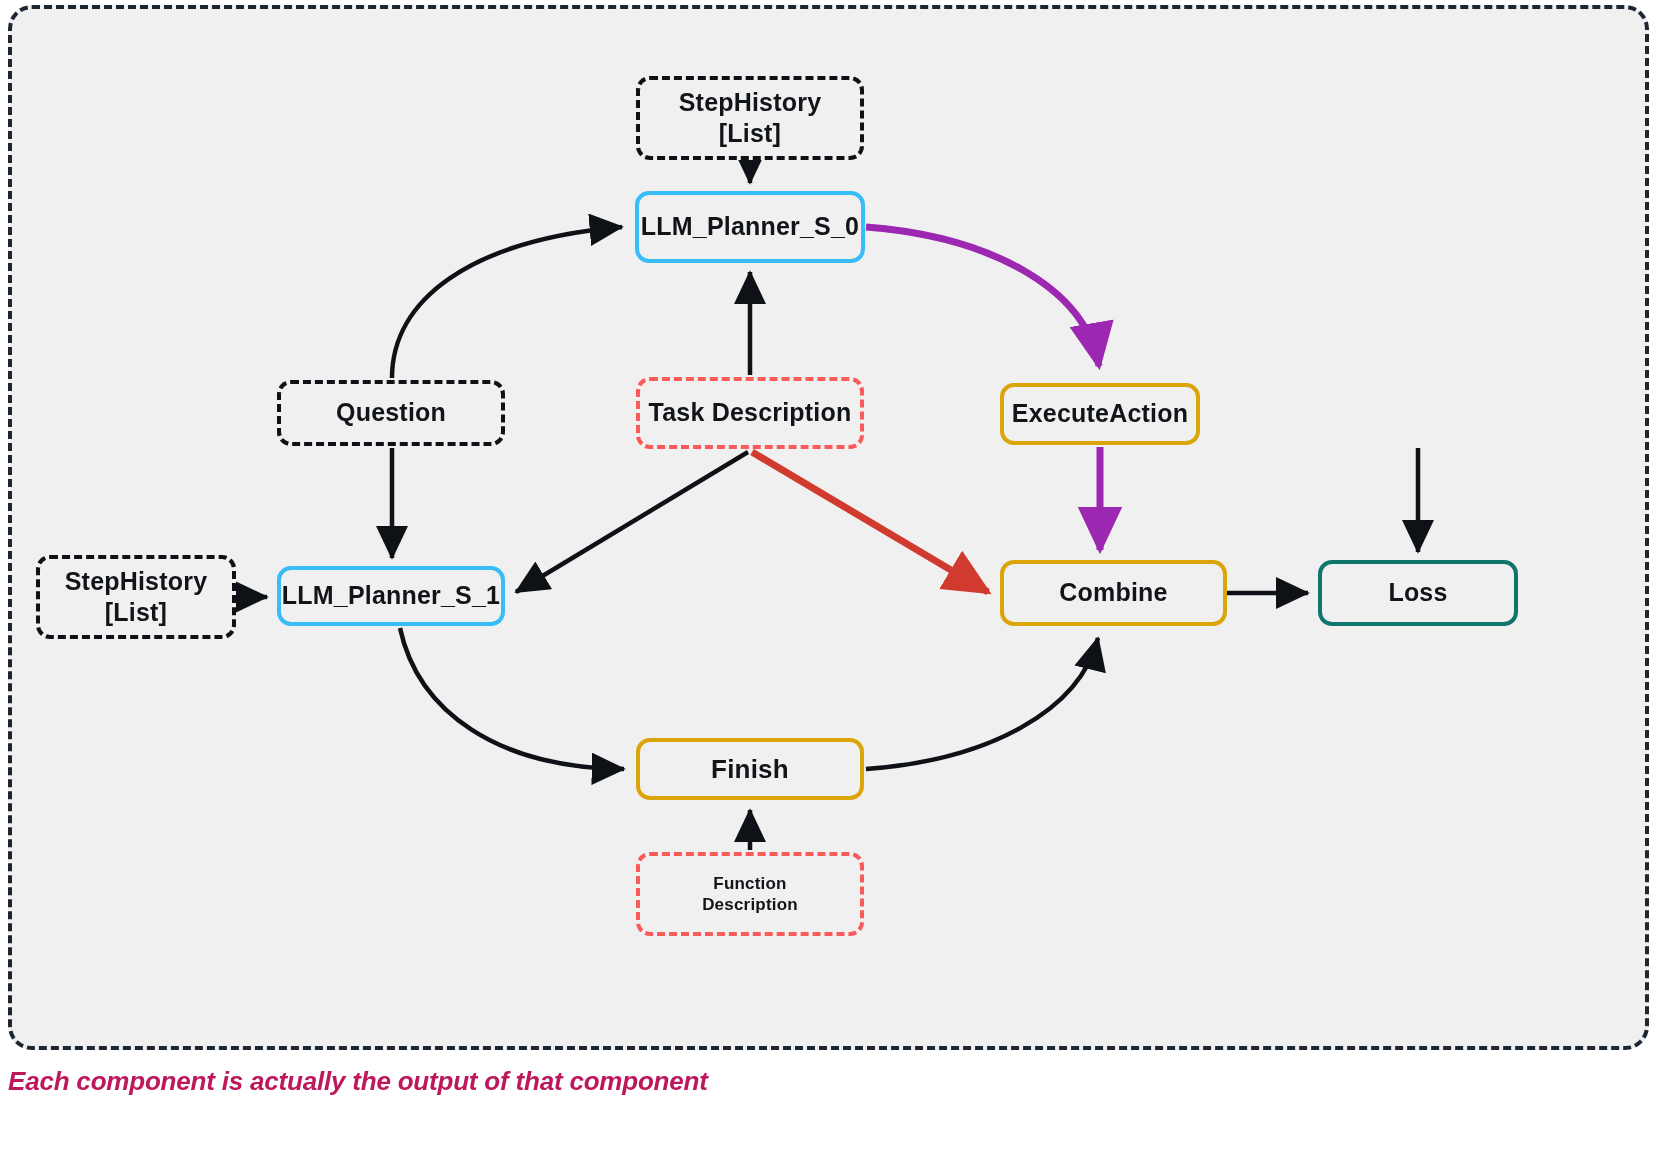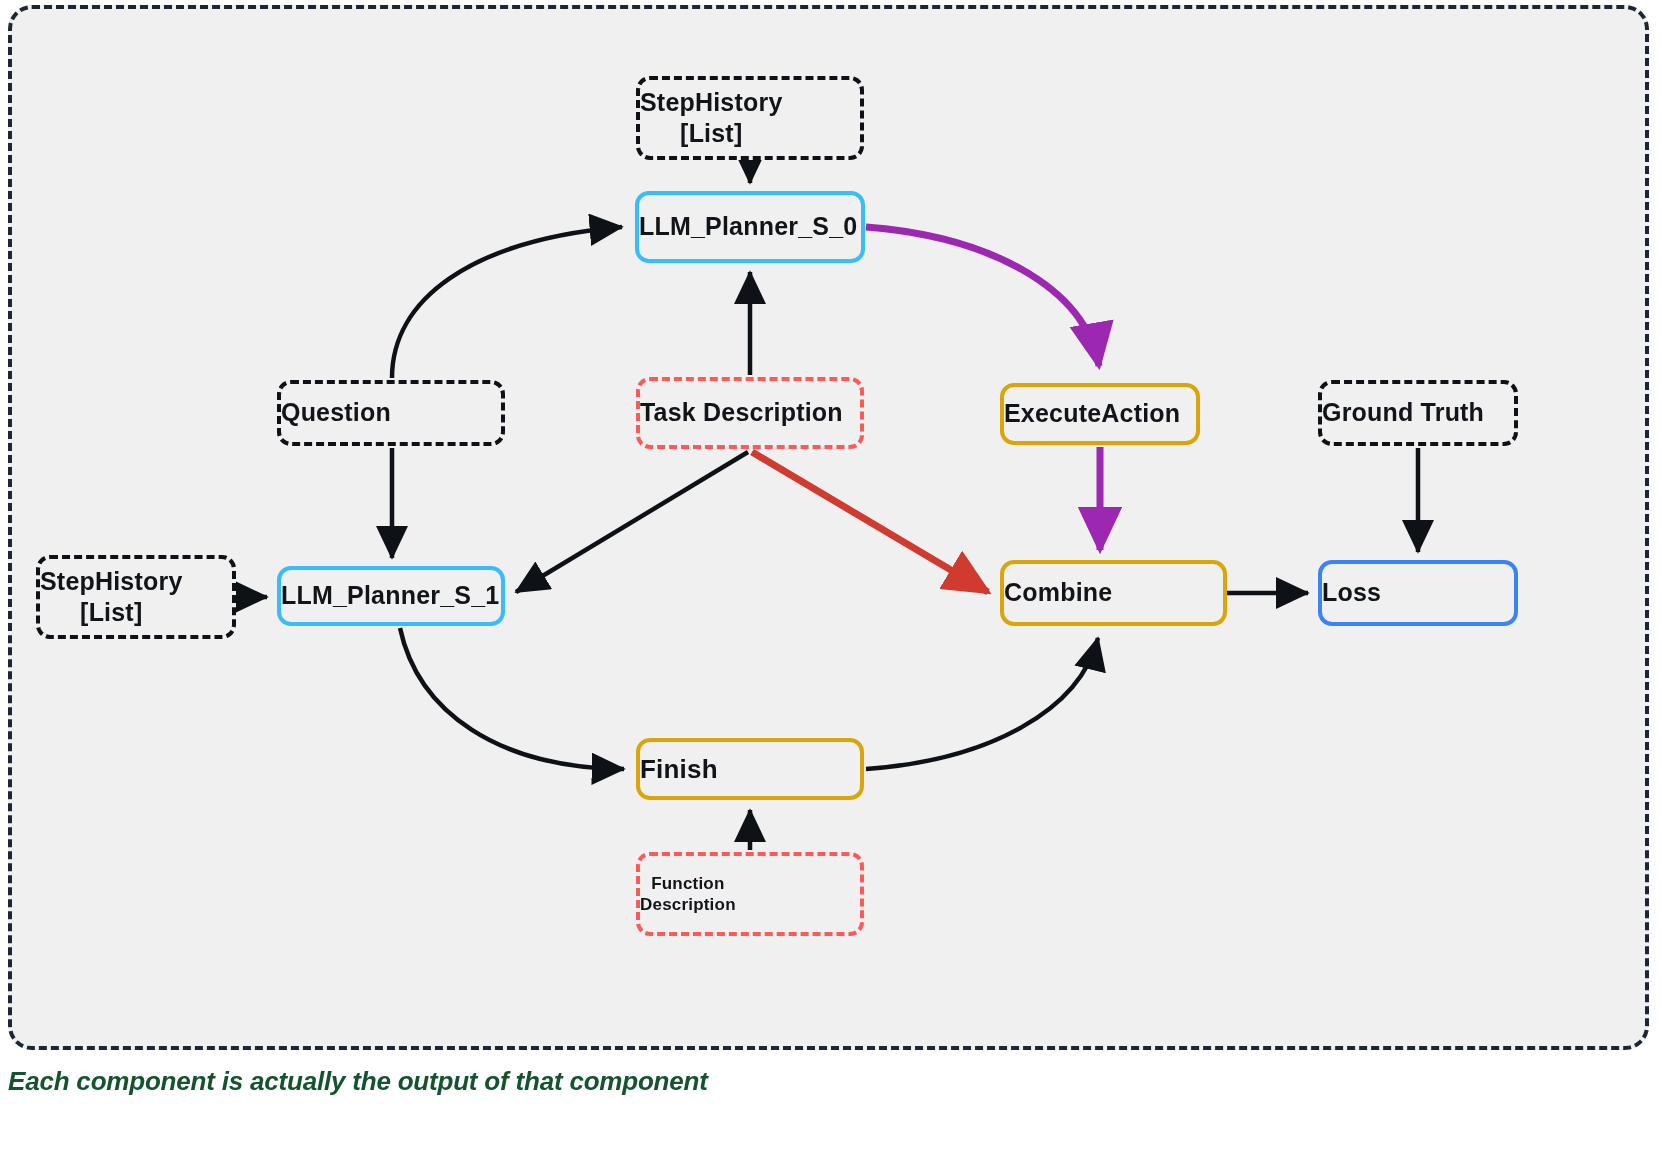--- a/index.html
+++ b/index.html
@@ -33,45 +33,46 @@
     left: 0; top: 0;
     width: 1661px;
     height: 1167px;
     pointer-events: none;
   }
   .node {
     position: absolute;
     box-sizing: border-box;
     display: flex;
     align-items: center;
+    justify-content: center;
     text-align: center;
     border-radius: 14px;
     background: #f0f0f0;
     color: #111418;
     font-weight: bold;
     letter-spacing: 0.2px;
     line-height: 1.25;
   }
   .node .lbl { display: block; white-space: pre-line; }
 
   
   .v-dashed-dark { border: 4px dashed #0e1116; }
   .v-dashed-red  { border: 4px dashed #fb5a5a; }
   .v-solid-blue  { border: 4px solid #38bdf8; }
   .v-solid-gold  { border: 4px solid #dba50a; }
-  .v-solid-purple{ border: 4px solid #3b82f6; }
+  .v-solid-purple{ border: 4px solid #0f766e; }
 
   .caption {
     position: absolute;
     left: 8px;
     top: 1066px;
     font-size: 26px;
     font-weight: bold;
     font-style: italic;
-    color: #14532d;
+    color: #be185d;
     letter-spacing: -0.2px;
     white-space: nowrap;
   }
   .edge-label {
     position: absolute;
     font-size: 27px;
     font-weight: bold;
     font-style: italic;
     color: #111418;
     text-align: center;
@@ -142,23 +143,20 @@
   </div>
 
   <div class="node v-dashed-dark" style="left:277px; top:380px; width:228px; height:66px; font-size:25px;">
     <span class="lbl">Question</span>
   </div>
 
   <div class="node v-solid-gold" style="left:1000px; top:383px; width:200px; height:62px; font-size:25px;">
     <span class="lbl">ExecuteAction</span>
   </div>
 
-  <div class="node v-dashed-dark" style="left:1318px; top:380px; width:200px; height:66px; font-size:25px;">
-    <span class="lbl">Ground Truth</span>
-  </div>
 
   <div class="node v-dashed-dark" style="left:36px; top:555px; width:200px; height:84px; font-size:25px;">
     <span class="lbl">StepHistory
 [List]</span>
   </div>
 
   <div class="node v-solid-blue" style="left:277px; top:566px; width:228px; height:60px; font-size:25px;">
     <span class="lbl">LLM_Planner_S_1</span>
   </div>
 

